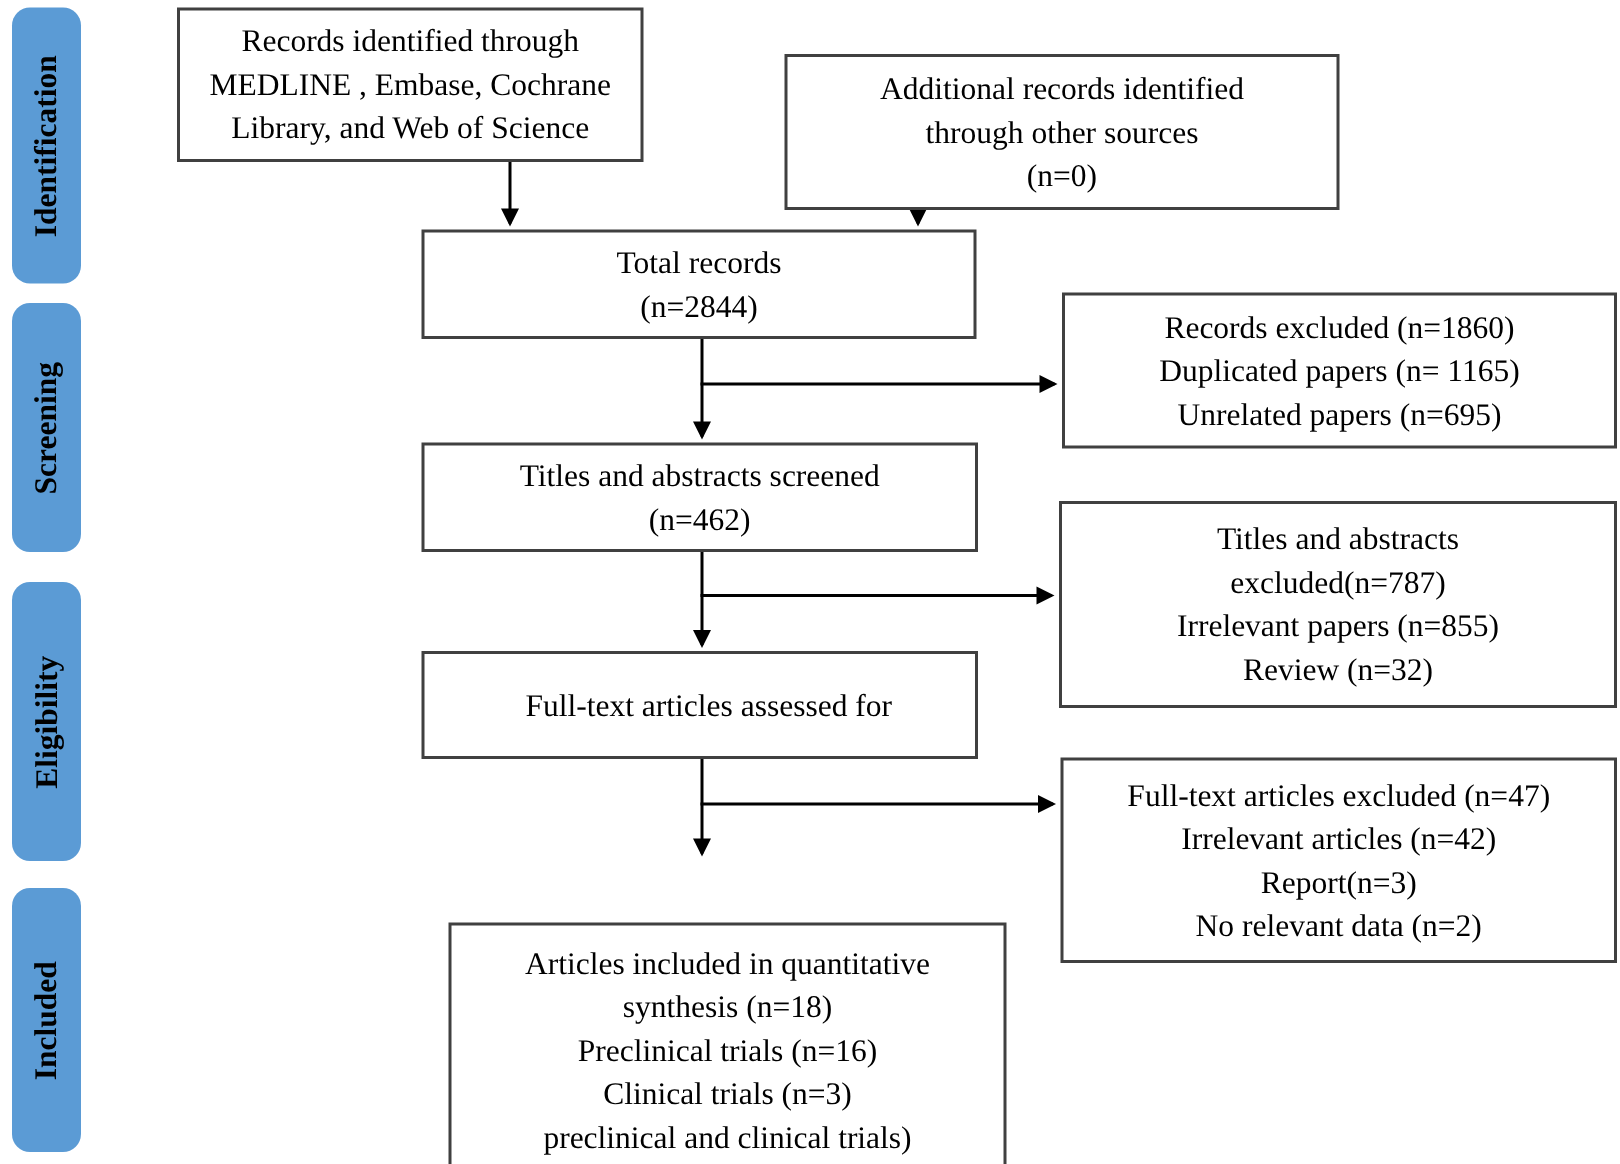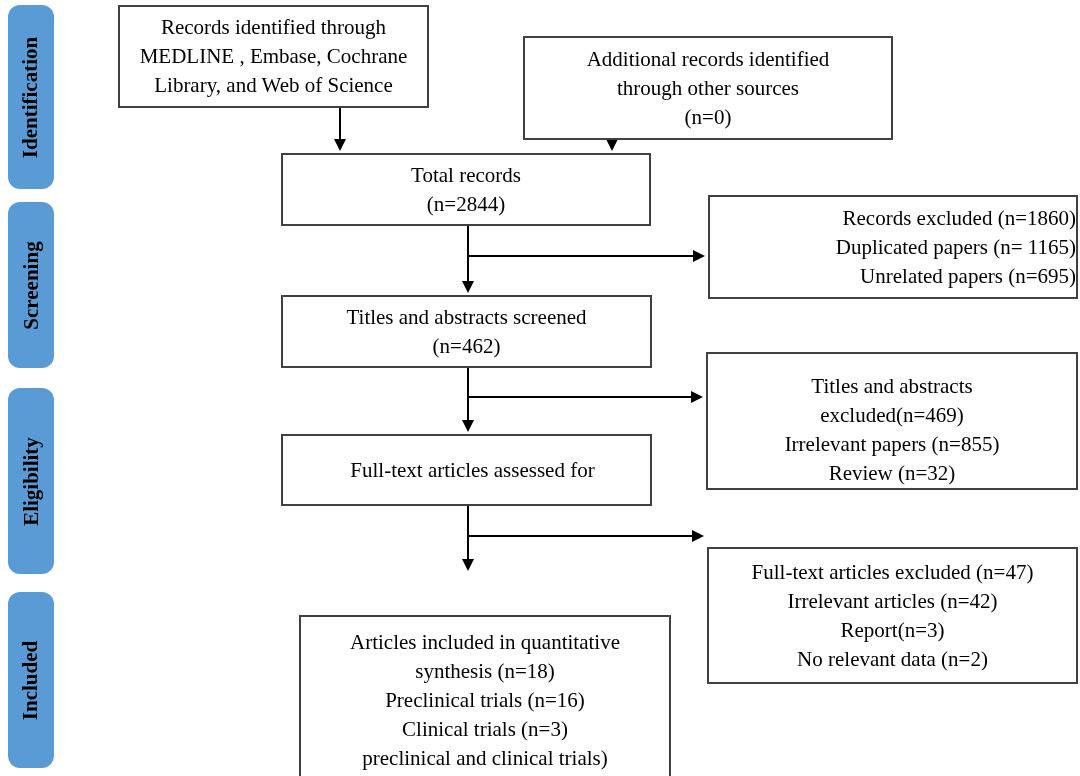--- a/index.html
+++ b/index.html
@@ -101,43 +101,43 @@
     <span class="ln">Additional records identified</span>
     <span class="ln">through other sources</span>
     <span class="ln">(n=0)</span>
   </div>
 
   <div class="box" style="left:281px;top:153px;width:370px;height:73px;">
     <span class="ln">Total records</span>
     <span class="ln">(n=2844)</span>
   </div>
 
-  <div class="box" style="left:708px;top:195px;width:370px;height:104px;align-items:flex-end;">
+  <div class="box" style="left:708px;top:195px;width:370px;height:104px;">
     <span class="ln">Records excluded (n=1860)</span>
     <span class="ln">Duplicated papers (n= 1165)</span>
     <span class="ln">Unrelated papers (n=695)</span>
   </div>
 
   <div class="box" style="left:281px;top:295px;width:371px;height:73px;font-family:Liberation Serif, serif;">
     <span class="ln">Titles and abstracts screened</span>
     <span class="ln">(n=462)</span>
   </div>
 
-  <div class="box" style="left:706px;top:352px;width:372px;height:138px;justify-content:flex-end;">
+  <div class="box" style="left:706px;top:334px;width:372px;height:138px;">
     <span class="ln">Titles and abstracts</span>
-    <span class="ln">excluded(n=469)</span>
+    <span class="ln">excluded(n=787)</span>
     <span class="ln">Irrelevant papers (n=855)</span>
     <span class="ln">Review (n=32)</span>
   </div>
 
   <div class="box" style="left:281px;top:434px;width:371px;height:72px;padding-left:12px;">
     <span class="ln">Full-text articles assessed for</span>
   </div>
 
-  <div class="box" style="left:707px;top:505px;width:371px;height:137px;margin-top:42px;">
+  <div class="box" style="left:707px;top:505px;width:371px;height:137px;">
     <span class="ln">Full-text articles excluded (n=47)</span>
     <span class="ln">Irrelevant articles (n=42)</span>
     <span class="ln">Report(n=3)</span>
     <span class="ln">No relevant data (n=2)</span>
   </div>
 
   <div class="box" style="left:299px;top:573px;width:372px;height:200px;margin-top:42px;">
     <span class="ln">Articles included in quantitative</span>
     <span class="ln">synthesis (n=18)</span>
     <span class="ln">Preclinical trials (n=16)</span>

